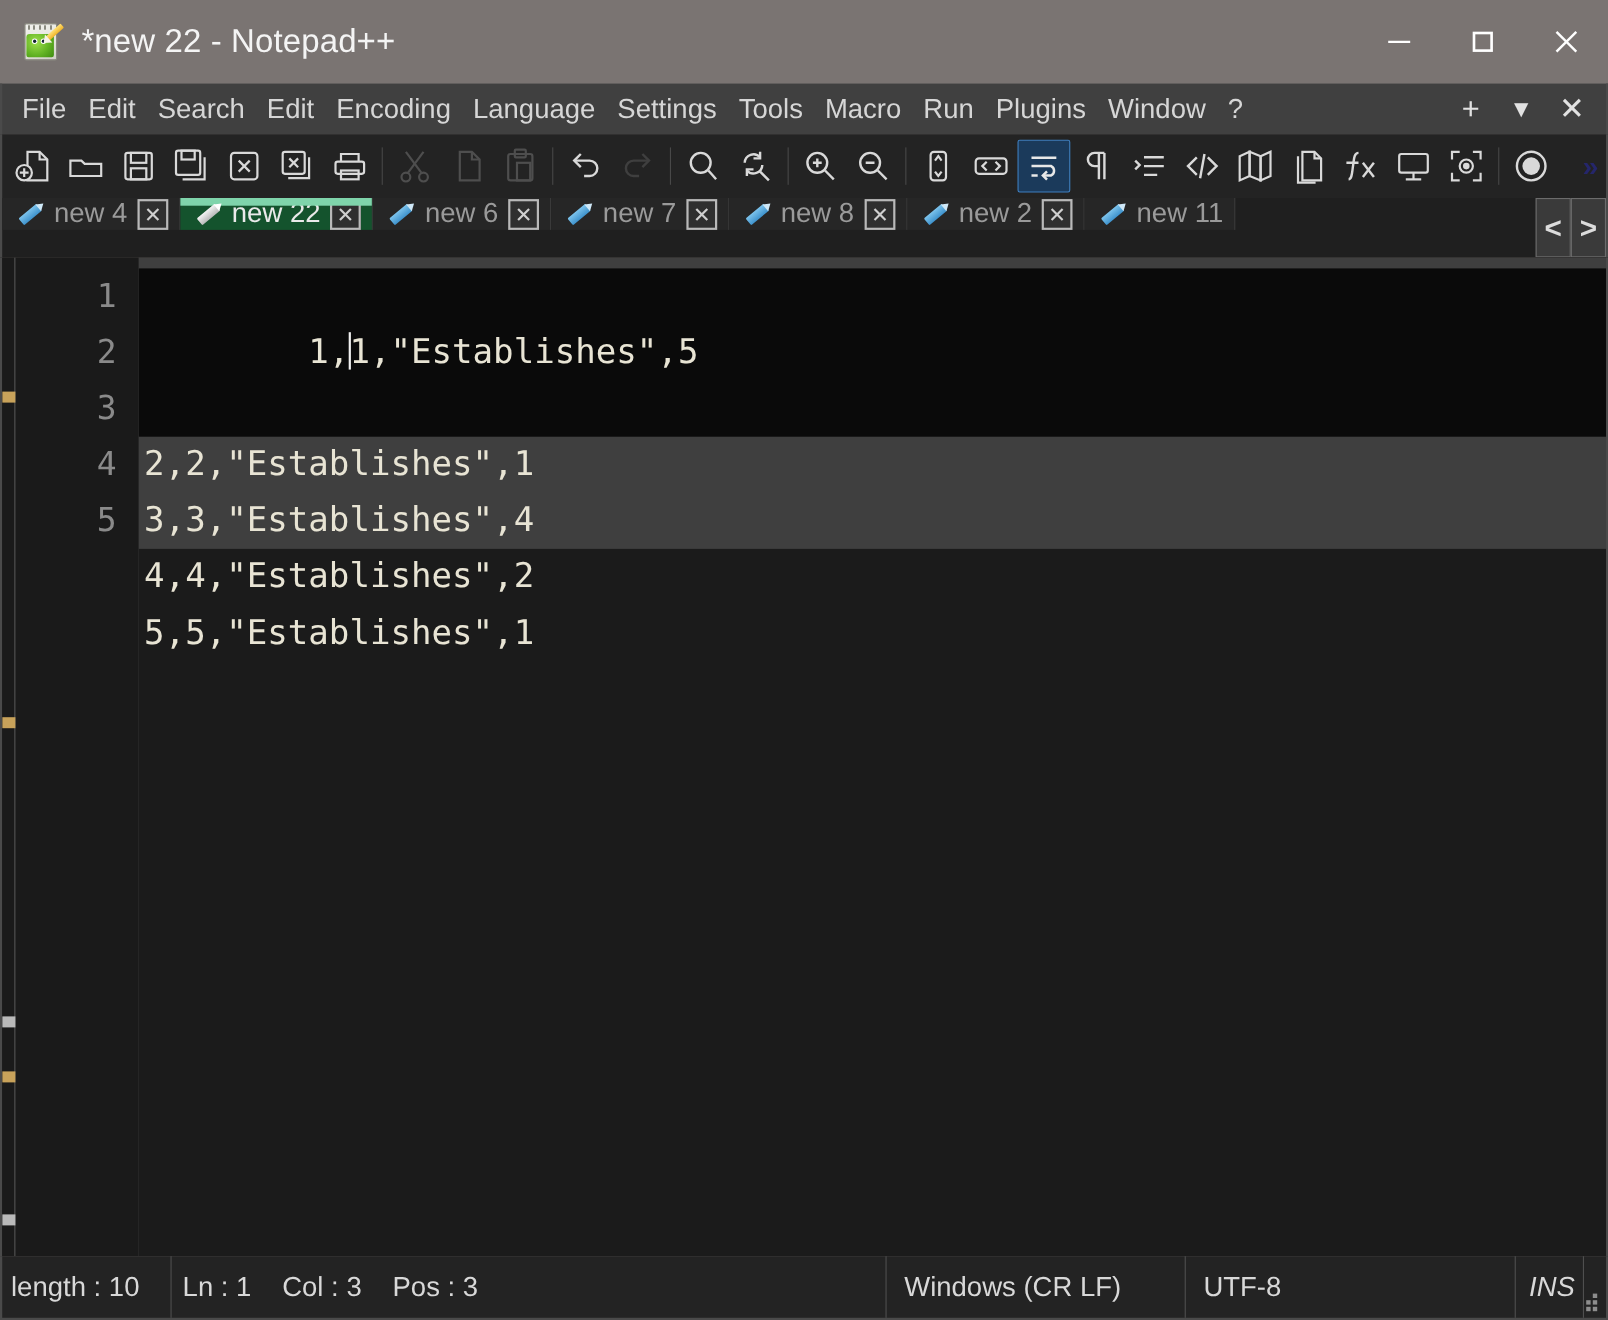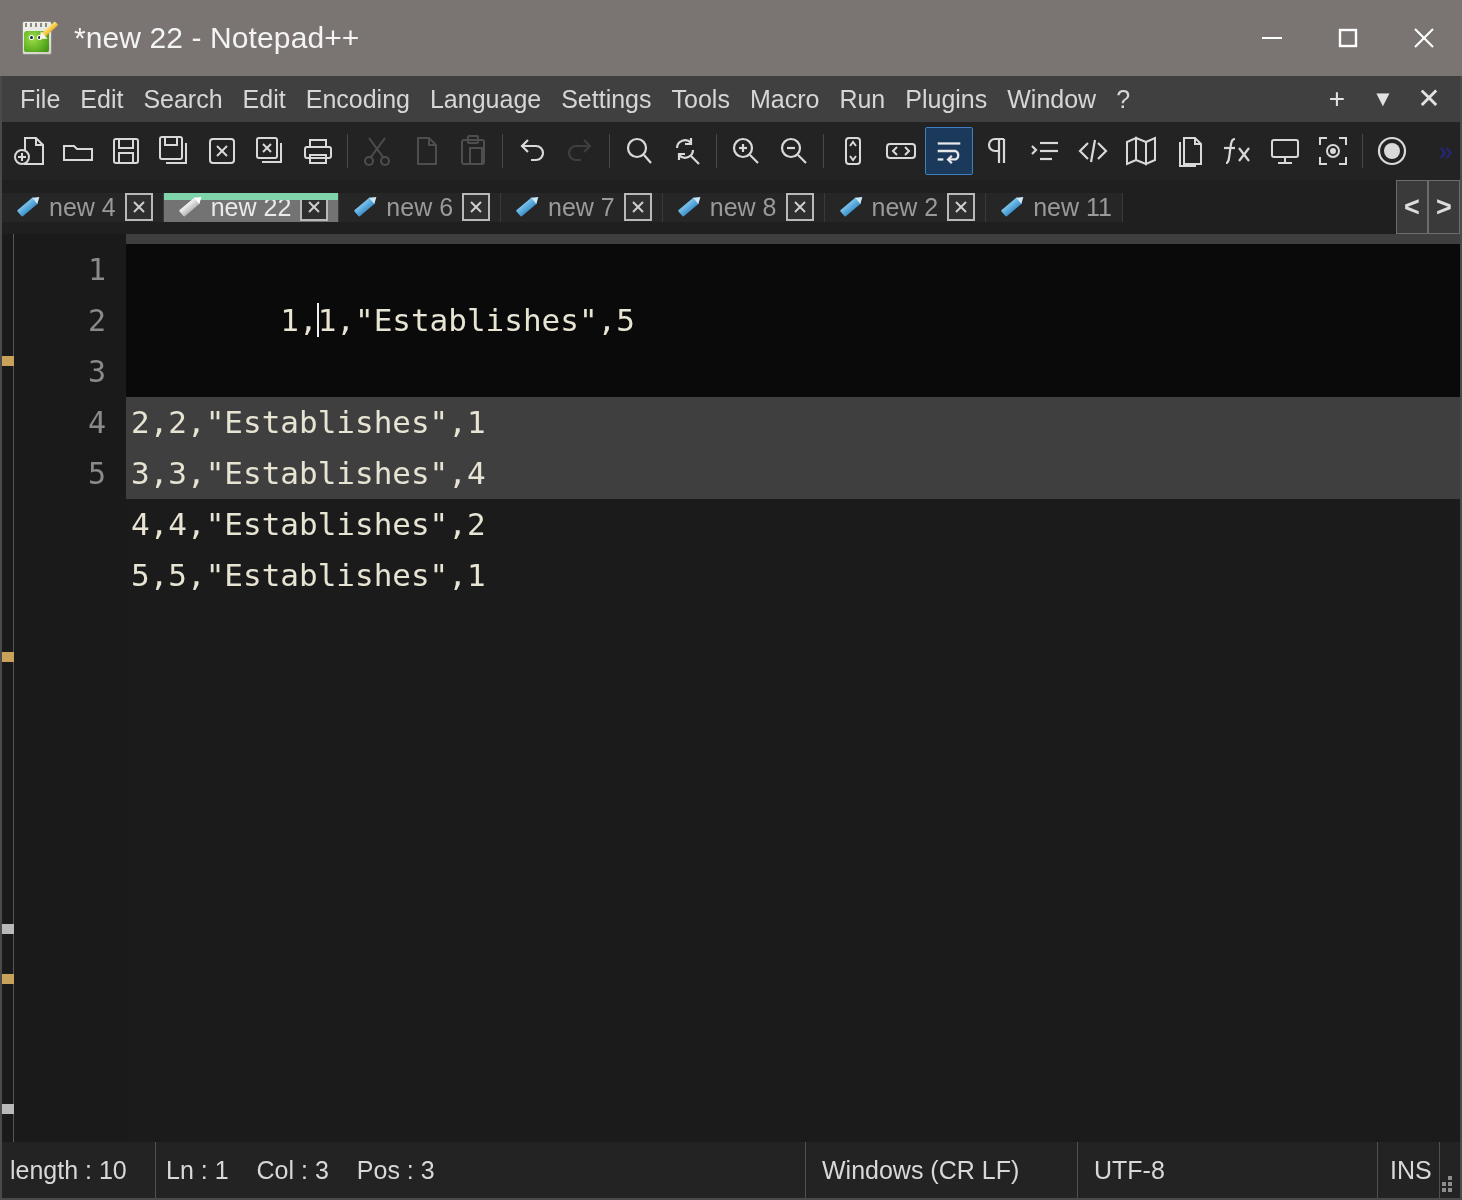--- a/index.html
+++ b/index.html
@@ -152,36 +152,36 @@
     position: absolute; right: 10px; top: 0; height: 58px;
     display: flex; align-items: center;
     color: #25266b; font-size: 26px; font-weight: bold;
     letter-spacing: -3px;
   }
 
   
   .tabbar {
     height: 54px; flex: 0 0 54px;
     background: #1f1f1f;
-    display: flex; align-items: center;
+    display: flex; align-items: flex-start;
     border-left: 2px solid #4a4a4a;
     border-right: 2px solid #4a4a4a;
     position: relative;
     overflow: hidden;
   }
   .tab {
     display: flex; align-items: center;
     padding: 0 10px 0 12px;
     border-right: 1px solid #3a3a3a;
     position: relative;
     background: #262626;
     flex: 0 0 auto;
     gap: 9px;
   }
-  .tab.active { background: #737373; }
+  .tab.active { background: #14532d; }
   .tab.active:before {
     content: ""; position: absolute;
     left: 0; right: 0; top: 0; height: 7px;
     background: #7fd4ab;
   }
   .tab-pencil { width: 26px; height: 26px; position: relative; flex: 0 0 26px; }
   .tab-pencil i {
     position: absolute; left: 3px; top: 9px;
     width: 21px; height: 8px;
     background: linear-gradient(to bottom,#7cc3ec,#3e92cc);
@@ -299,21 +299,21 @@
     font-size: 25px; color: #d8d8d8;
     border-right: 1px solid #4f4f4f;
     padding: 0 10px;
     white-space: nowrap;
     overflow: hidden;
   }
   .sb-length { width: 160px; padding-left: 8px; }
   .sb-pos { flex: 0 0 650px; gap: 28px; }
   .sb-eol { flex: 0 0 272px; padding-left: 16px; }
   .sb-enc { flex: 0 0 300px; padding-left: 16px; }
-  .sb-ins { flex: 0 0 62px; padding-left: 12px; }
+  .sb-ins { flex: 0 0 62px; padding-left: 12px; font-style: italic; }
   .sb-grip {
     flex: 1 1 auto; position: relative; border-right: none;
   }
   .grip-dots {
     position: absolute; right: 8px; bottom: 6px;
     width: 18px; height: 18px;
   }
   .grip-dots span {
     position: absolute; width: 4px; height: 4px; background: #8d8d8d;
   }

